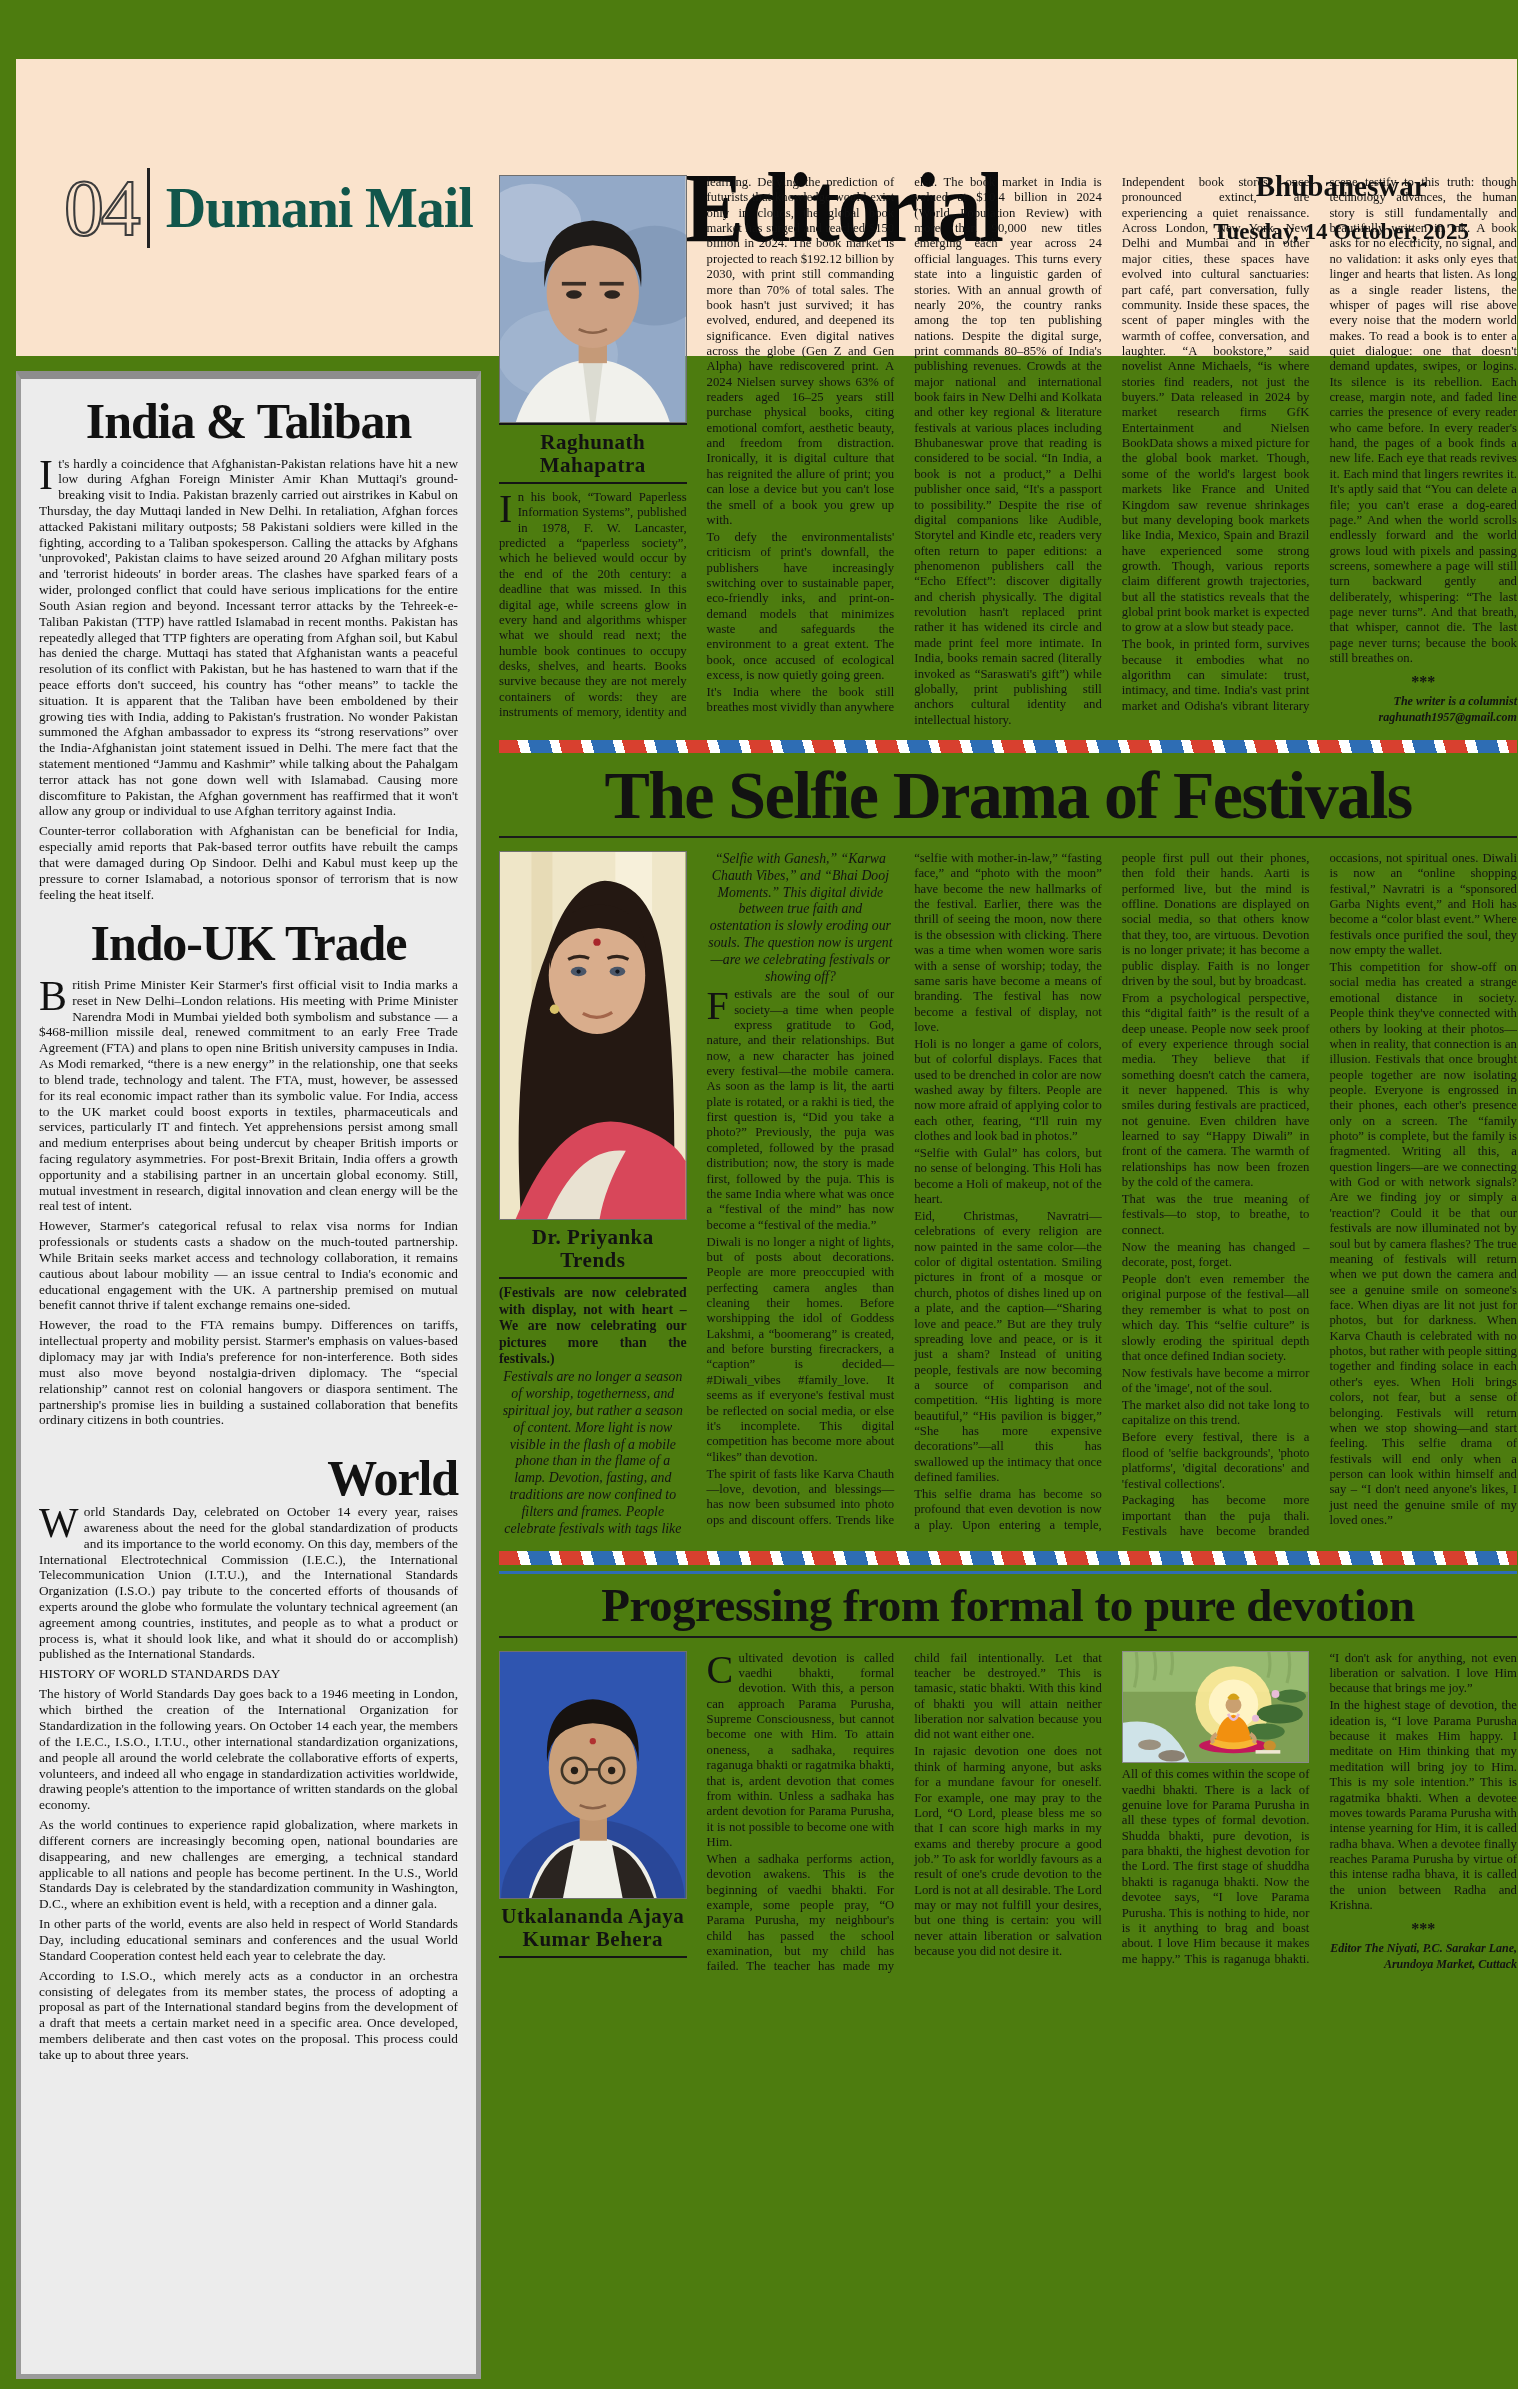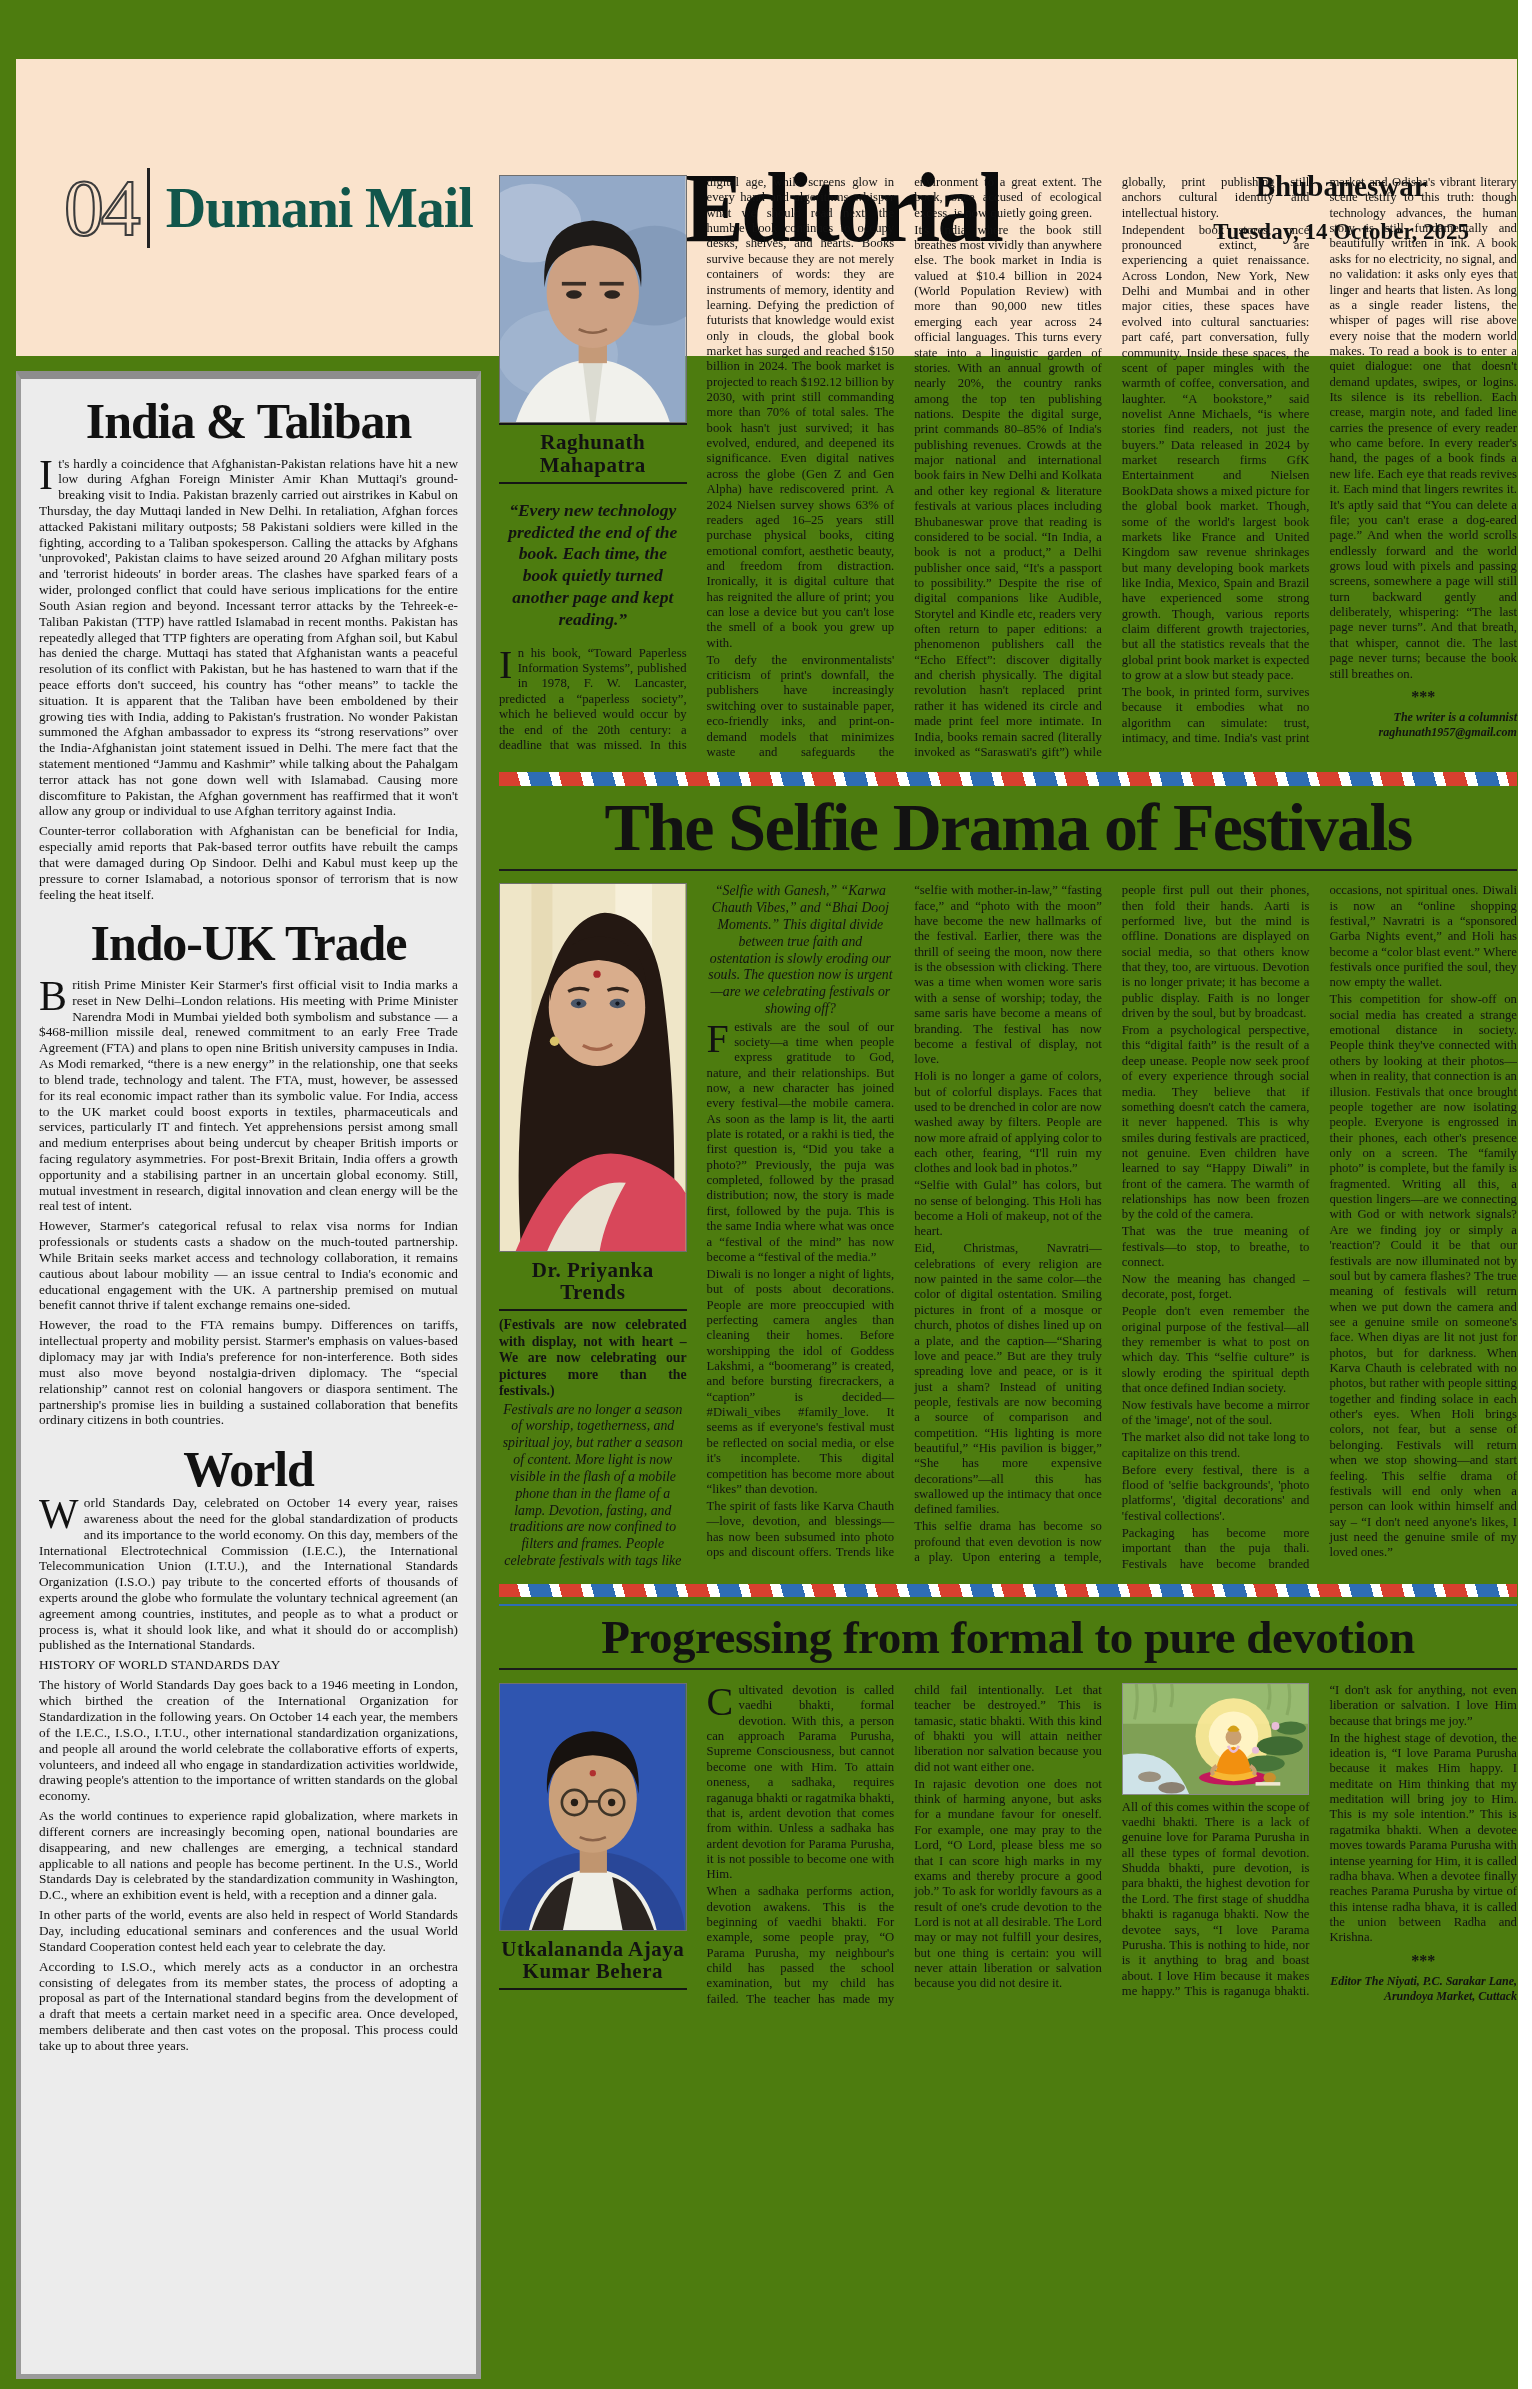--- a/index.html
+++ b/index.html
@@ -16,21 +16,21 @@
   .mh-center{font-size:89px;font-weight:700;letter-spacing:-2.7px;color:#0b0b0b;line-height:1;transform:scaleY(1.12);}
   .mh-right{text-align:center;}
   .mh-city{font-size:29px;font-weight:700;}
   .mh-date{font-size:23px;font-weight:700;margin-top:16px;}
 
   
   .left-block{position:absolute;left:16px;top:371px;width:465px;height:2008px;background:#ececec;
     border:5.3px solid #9b9b9b;border-top:8.5px solid #8d8d8d;box-sizing:border-box;
     padding:2.1px 18px 10.6px;overflow:hidden;}
   .left-title{font-size:50px;font-weight:700;text-align:center;margin:15px 0 8.5px;letter-spacing:-1.1px;line-height:1.02;}
-  .left-title.tight{margin:16px 0 0;}
+  .left-title.tight{margin:25px 0 0;text-align:right;}
   .left-title.tight2{margin:0 0 8.5px;}
   .left-block p{font-size:13.3px;line-height:1.19;text-align:justify;margin:0 0 4.2px;}
 
   .dc::first-letter{float:left;font-size:3.15em;line-height:.8;padding:3.2px 5.3px 0 0;}
 
   
   .right-region{position:absolute;left:499px;top:175px;width:1018px;}
   .big-title{text-align:center;font-weight:700;margin:0;line-height:1;}
   .t-book{font-size:65px;letter-spacing:-1.6px;margin-bottom:16px;}
   .t-selfie{font-size:68px;letter-spacing:-1.6px;margin-top:7.4px;}
@@ -112,21 +112,20 @@
             <path d="M85 212 Q76 92 177 85 Q278 92 269 212 Q262 138 177 132 Q92 138 85 212 Z" fill="#1d1a18"></path>
             <rect x="118" y="202" width="46" height="7" fill="#3a2e26"></rect>
             <rect x="190" y="202" width="46" height="7" fill="#3a2e26"></rect>
             <ellipse cx="141" cy="226" rx="15" ry="8" fill="#2b241f"></ellipse>
             <ellipse cx="214" cy="226" rx="15" ry="8" fill="#2b241f"></ellipse>
             <path d="M150 292 Q177 306 204 292" stroke="#8a6248" stroke-width="5" fill="none"></path>
           </svg>
           <div class="au-rule"></div>
           <div class="au-name">Raghunath Mahapatra</div>
           <div class="au-rule"></div>
-          <div class="au-quote">“Every new technology predicted the end of the book. Each time, the book quietly turned another page and kept reading.”</div>
         </div>
         <p class="dc">In his book, “Toward Paperless Information Systems”, published in 1978, F. W. Lancaster, predicted a “paperless society”, which he believed would occur by the end of the 20th century: a deadline that was missed. In this digital age, while screens glow in every hand and algorithms whisper what we should read next; the humble book continues to occupy desks, shelves, and hearts. Books survive because they are not merely containers of words: they are instruments of memory, identity and learning. Defying the prediction of futurists that knowledge would exist only in clouds, the global book market has surged and reached $150 billion in 2024. The book market is projected to reach $192.12 billion by 2030, with print still commanding more than 70% of total sales. The book hasn't just survived; it has evolved, endured, and deepened its significance. Even digital natives across the globe (Gen Z and Gen Alpha) have rediscovered print. A 2024 Nielsen survey shows 63% of readers aged 16–25 years still purchase physical books, citing emotional comfort, aesthetic beauty, and freedom from distraction. Ironically, it is digital culture that has reignited the allure of print; you can lose a device but you can't lose the smell of a book you grew up with.</p>
         <p>To defy the environmentalists' criticism of print's downfall, the publishers have increasingly switching over to sustainable paper, eco-friendly inks, and print-on-demand models that minimizes waste and safeguards the environment to a great extent. The book, once accused of ecological excess, is now quietly going green.</p>
         <p>It's India where the book still breathes most vividly than anywhere else. The book market in India is valued at $10.4 billion in 2024 (World Population Review) with more than 90,000 new titles emerging each year across 24 official languages. This turns every state into a linguistic garden of stories. With an annual growth of nearly 20%, the country ranks among the top ten publishing nations. Despite the digital surge, print commands 80–85% of India's publishing revenues. Crowds at the major national and international book fairs in New Delhi and Kolkata and other key regional &amp; literature festivals at various places including Bhubaneswar prove that reading is considered to be social. “In India, a book is not a product,” a Delhi publisher once said, “It's a passport to possibility.” Despite the rise of digital companions like Audible, Storytel and Kindle etc, readers very often return to paper editions: a phenomenon publishers call the “Echo Effect”: discover digitally and cherish physically. The digital revolution hasn't replaced print rather it has widened its circle and made print feel more intimate. In India, books remain sacred (literally invoked as “Saraswati's gift”) while globally, print publishing still anchors cultural identity and intellectual history.</p>
         <p>Independent book stores, once pronounced extinct, are experiencing a quiet renaissance. Across London, New York, New Delhi and Mumbai and in other major cities, these spaces have evolved into cultural sanctuaries: part café, part conversation, fully community. Inside these spaces, the scent of paper mingles with the warmth of coffee, conversation, and laughter. “A bookstore,” said novelist Anne Michaels, “is where stories find readers, not just the buyers.” Data released in 2024 by market research firms GfK Entertainment and Nielsen BookData shows a mixed picture for the global book market. Though, some of the world's largest book markets like France and United Kingdom saw revenue shrinkages but many developing book markets like India, Mexico, Spain and Brazil have experienced some strong growth. Though, various reports claim different growth trajectories, but all the statistics reveals that the global print book market is expected to grow at a slow but steady pace.</p>
         <p>The book, in printed form, survives because it embodies what no algorithm can simulate: trust, intimacy, and time. India's vast print market and Odisha's vibrant literary scene testify to this truth: though technology advances, the human story is still fundamentally and beautifully written in ink. A book asks for no electricity, no signal, and no validation: it asks only eyes that linger and hearts that listen. As long as a single reader listens, the whisper of pages will rise above every noise that the modern world makes. To read a book is to enter a quiet dialogue: one that doesn't demand updates, swipes, or logins. Its silence is its rebellion. Each crease, margin note, and faded line carries the presence of every reader who came before. In every reader's hand, the pages of a book finds a new life. Each eye that reads revives it. Each mind that lingers rewrites it. It's aptly said that “You can delete a file; you can't erase a dog-eared page.” And when the world scrolls endlessly forward and the world grows loud with pixels and passing screens, somewhere a page will still turn backward gently and deliberately, whispering: “The last page never turns”. And that breath, that whisper, cannot die. The last page never turns; because the book still breathes on.</p>
         <div class="stars">***</div>
         <div class="credit">The writer is a columnist</div>
         <div class="credit">raghunath1957@gmail.com</div>
       </div>

